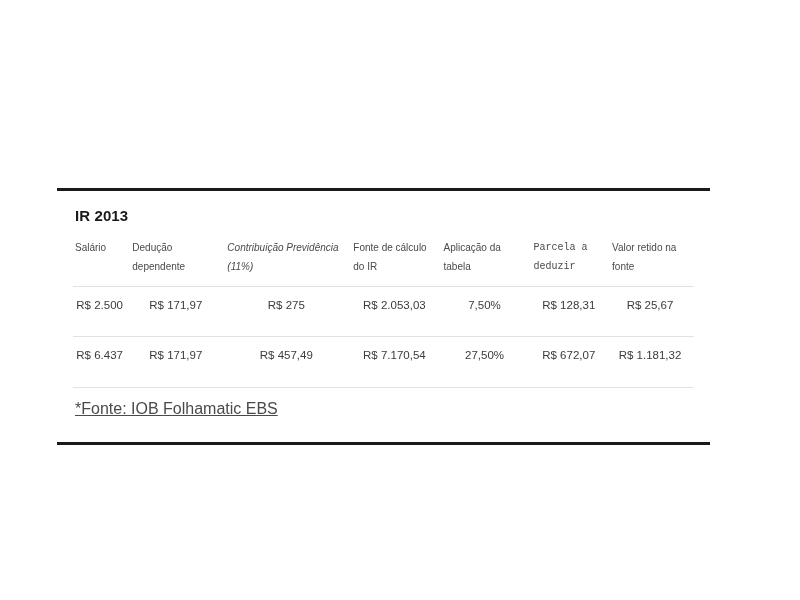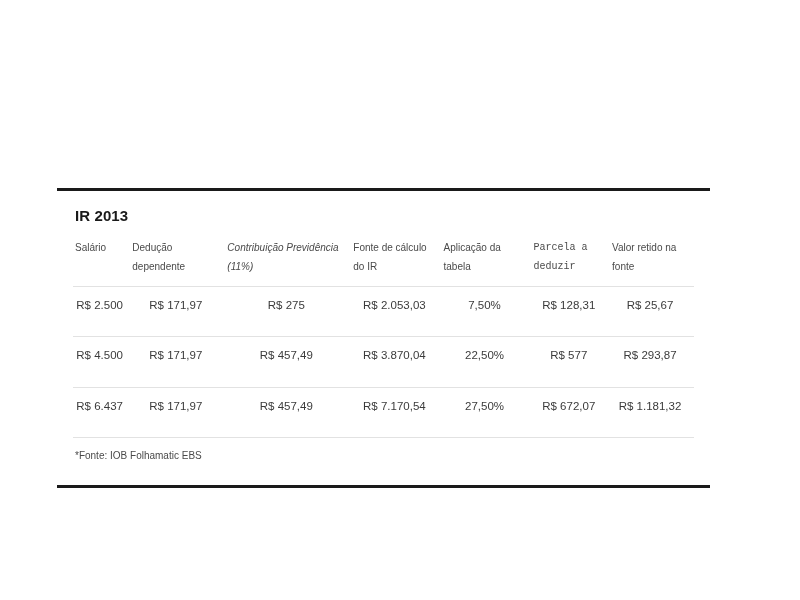--- a/index.html
+++ b/index.html
@@ -77,23 +77,24 @@
   }
   .col-sal   { width: 54px; }
   .col-ded   { width: 96px; }
   .col-prev  { width: 134px; font-style: italic; }
   .col-base  { width: 92px; }
   .col-apl   { width: 92px; }
   .col-parc  { width: 78px; font-family: Liberation Mono, monospace; }
   .col-valor { width: 84px; }
   .wrapcell { }
   .source {
-    font-size: 10px;
+    font-size: 16px;
     color: #4a4a4a;
     padding: 12px 2px 14px 2px;
+    text-decoration: underline;
   }
 </style>
 </head>
 <body>
 
 <div class="page">
 
   <div class="upper-panel"></div>
 
   <div class="table-card">
@@ -117,29 +118,20 @@
           <tr>
             <td>R$ 2.500</td>
             <td>R$ 171,97</td>
             <td>R$ 275</td>
             <td>R$ 2.053,03</td>
             <td>7,50%</td>
             <td>R$ 128,31</td>
             <td>R$ 25,67</td>
           </tr>
           <tr>
-            <td>R$ 4.500</td>
-            <td>R$ 171,97</td>
-            <td>R$ 457,49</td>
-            <td>R$ 3.870,04</td>
-            <td>22,50%</td>
-            <td>R$ 577</td>
-            <td>R$ 293,87</td>
-          </tr>
-          <tr>
             <td class="wrapcell">R$ 6.437</td>
             <td>R$ 171,97</td>
             <td>R$ 457,49</td>
             <td>R$ 7.170,54</td>
             <td>27,50%</td>
             <td>R$ 672,07</td>
             <td>R$ 1.181,32</td>
           </tr>
         </tbody>
       </table>

